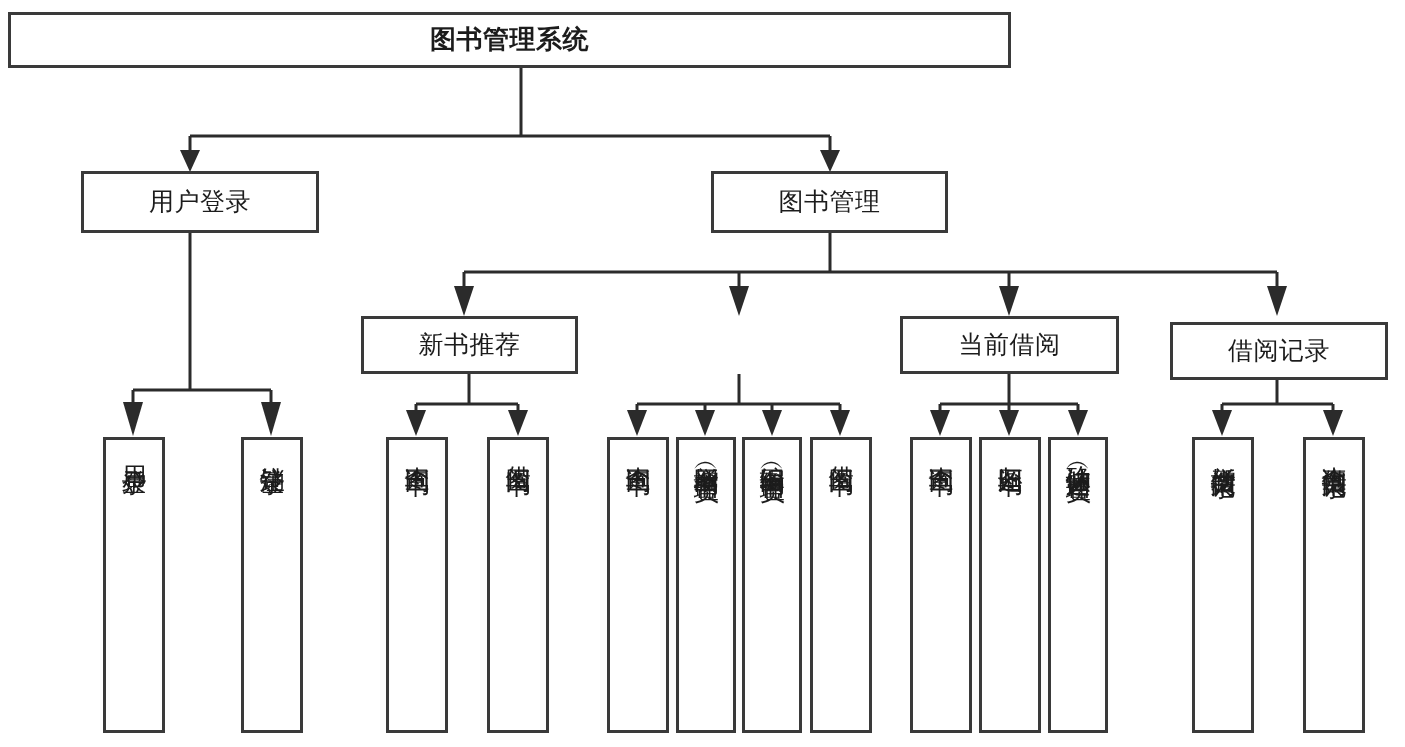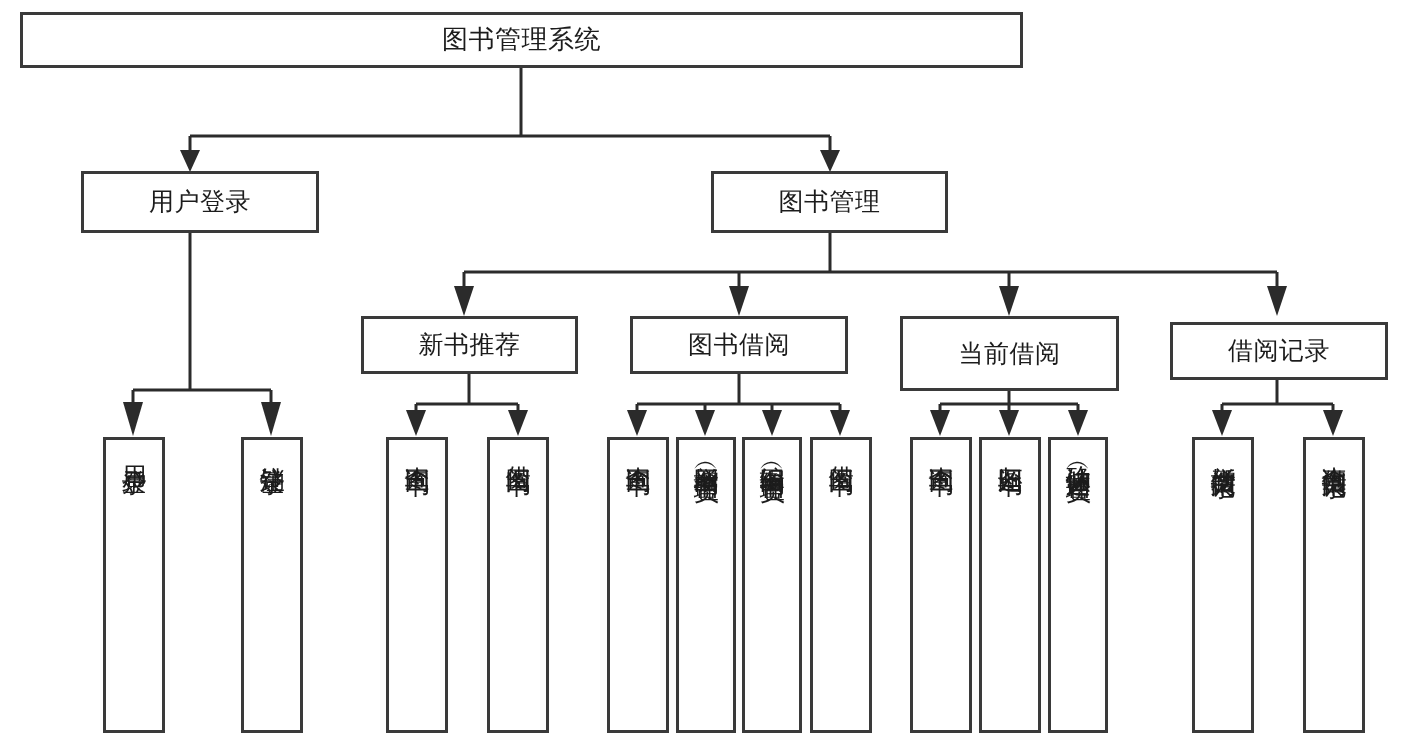--- a/index.html
+++ b/index.html
@@ -148,41 +148,38 @@
     <polygon points="1068,410 1088,410 1078,436"></polygon>
 
     <line x1="1277" y1="374" x2="1277" y2="404"></line>
     <line x1="1222" y1="404" x2="1333" y2="404"></line>
     <line x1="1222" y1="404" x2="1222" y2="412"></line>
     <polygon points="1212,410 1232,410 1222,436"></polygon>
     <line x1="1333" y1="404" x2="1333" y2="412"></line>
     <polygon points="1323,410 1343,410 1333,436"></polygon>
   </svg>
 
-  <div class="node horiz root" style="left:20px; top:12px; width:1003px; height:56px;">
+  <div class="node horiz root" style="left:8px; top:12px; width:1003px; height:56px;font-weight:bold;">
     <span class="label">图书管理系统</span>
   </div>
 
   <div class="node horiz" style="left:81px; top:171px; width:238px; height:62px;">
     <span class="label">用户登录</span>
   </div>
 
   <div class="node horiz" style="left:361px; top:316px; width:217px; height:58px;">
     <span class="label">新书推荐</span>
   </div>
 
   <div class="node horiz" style="left:711px; top:171px; width:237px; height:62px;">
     <span class="label">图书管理</span>
   </div>
 
-  <div class="node horiz" style="left:630px; top:316px; width:218px; height:58px;">
-    <span class="label">图书借阅</span>
-  </div>
-
-  <div class="node horiz" style="left:900px; top:316px; width:219px; height:75px;">
+
+  <div class="node horiz" style="left:900px; top:316px; width:219px; height:58px;">
     <span class="label">当前借阅</span>
   </div>
 
   <div class="node horiz" style="left:1170px; top:316px; width:218px; height:58px;margin-top:6px;">
     <span class="label">借阅记录</span>
   </div>
 
   <div class="node vert" style="left:103px; top:437px; width:62px; height:296px;">
     <span class="label">用户登录</span>
   </div>

